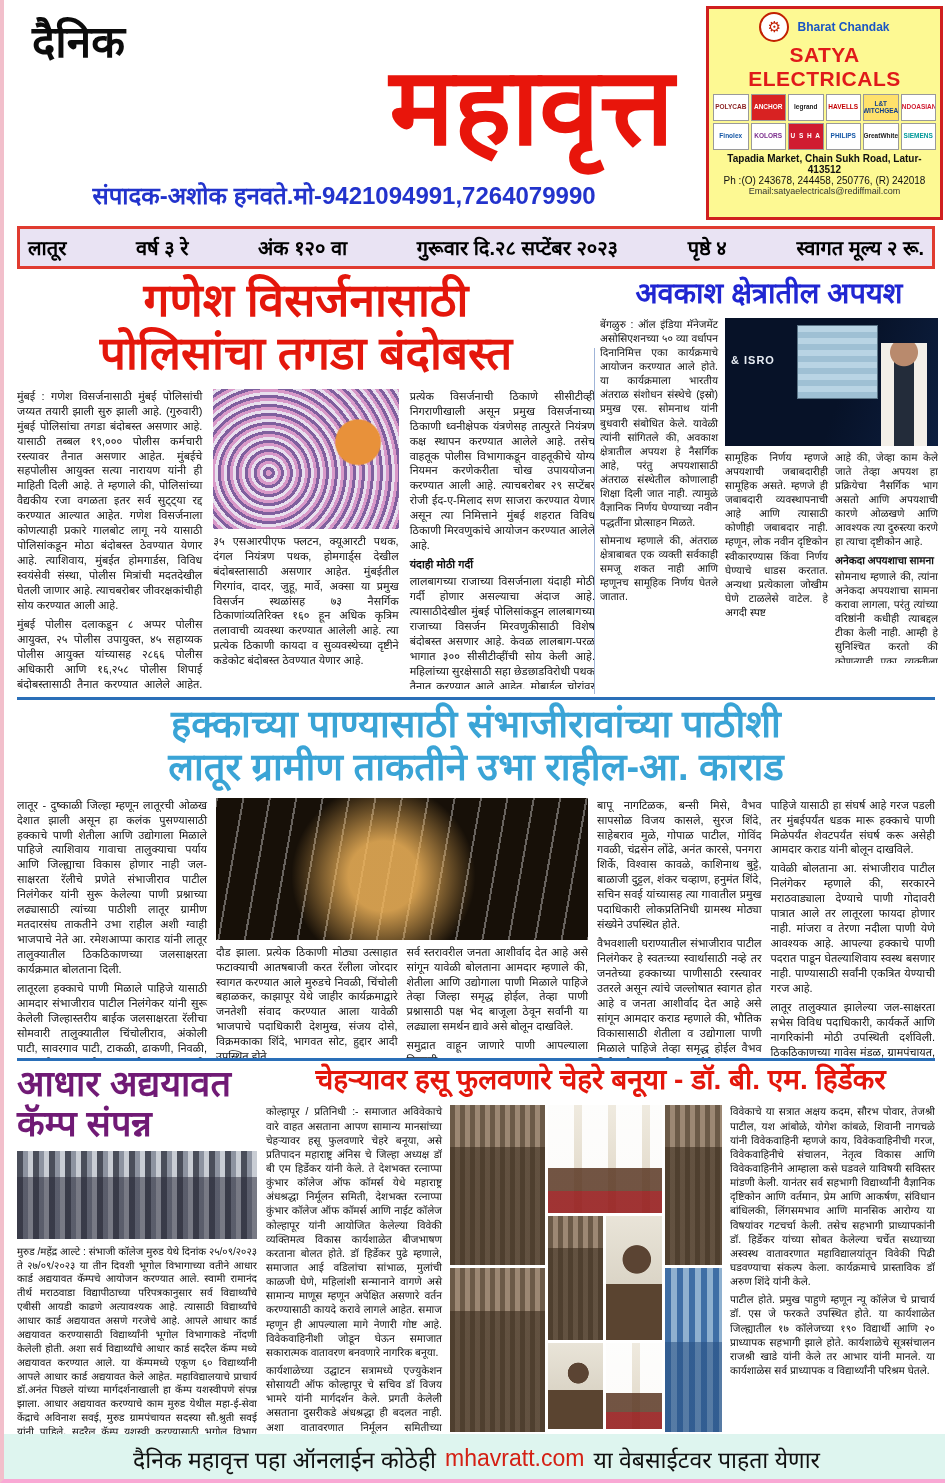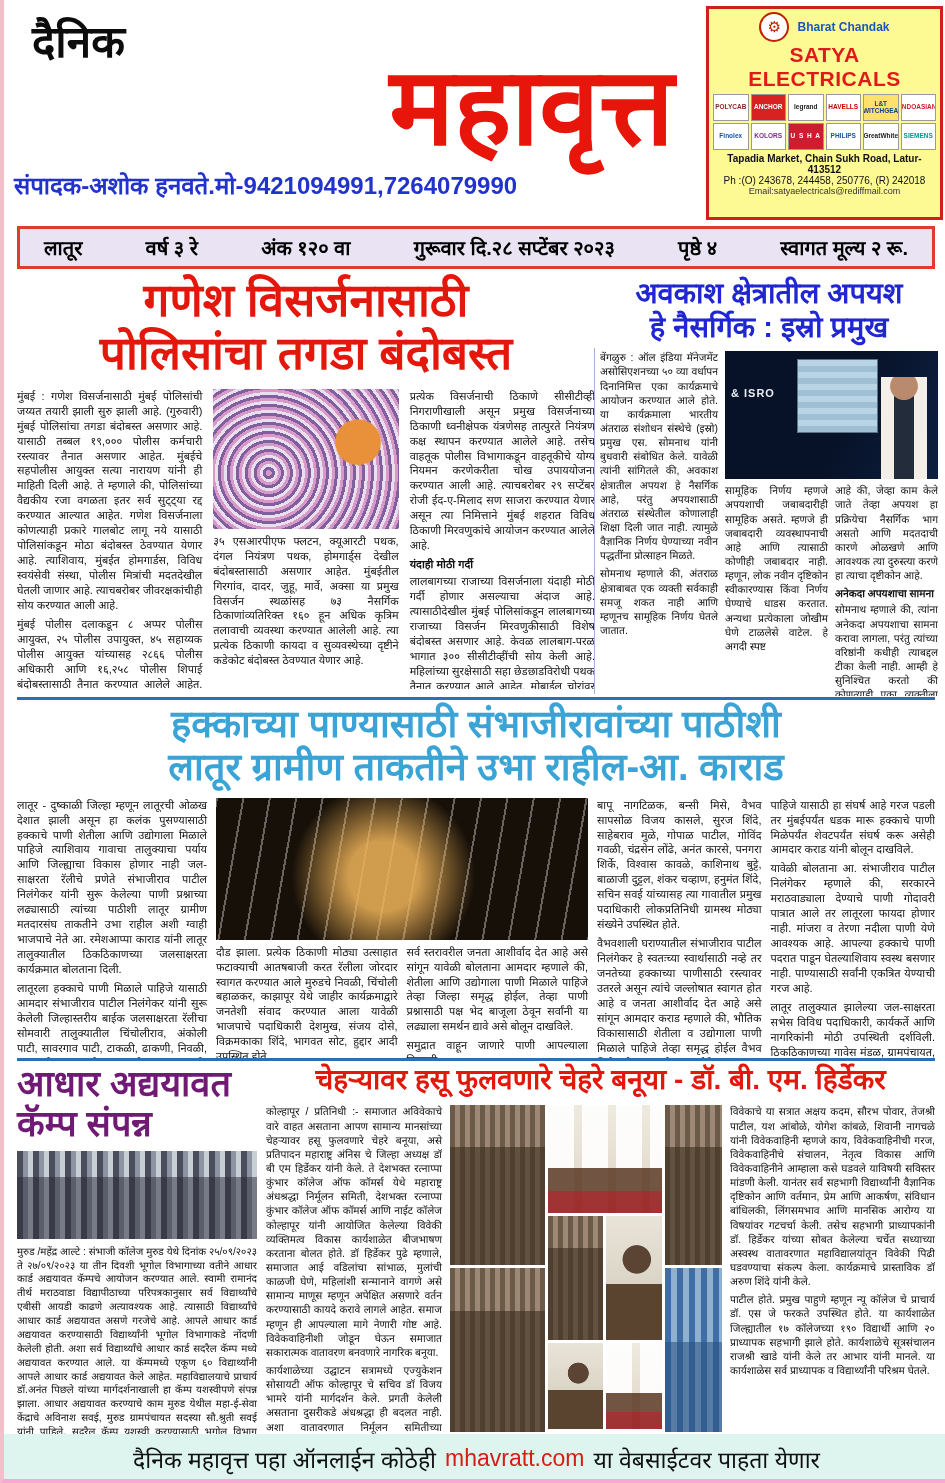--- a/index.html
+++ b/index.html
@@ -6,21 +6,21 @@
   .page{position:relative;width:945px;height:1483px;background:#fff;overflow:hidden;
         font-family:"Liberation Sans","DejaVu Sans",sans-serif;color:#111;
         border-left:4px solid #f2bfcb;border-bottom:4px solid #f9a8d4;box-sizing:border-box;}
   .clip{overflow:hidden;}
   p{margin:0 0 4px 0;}
   
   .m-daily{position:absolute;left:28px;top:10px;font-size:44px;font-weight:bold;color:#0c0c0c;}
   .m-email{position:absolute;left:272px;top:32px;font-size:21px;color:#141414;}
   .m-title{position:absolute;left:70px;top:50px;width:600px;text-align:right;
            font-size:108px;line-height:1.05;font-weight:bold;color:#e8150b;}
-  .m-editor{position:absolute;left:10px;top:168px;width:660px;
+  .m-editor{position:absolute;left:10px;top:178px;width:660px;text-align:center;
             font-size:24px;font-weight:bold;color:#2233cc;}
   
   .ad{position:absolute;left:702px;top:6px;width:237px;height:214px;box-sizing:border-box;
       background:#fdf993;border:3px solid #d01f1f;padding:3px 4px;display:flex;flex-direction:column;}
   .ad-top{display:flex;align-items:center;justify-content:center;gap:8px;}
   .ad-logo{width:26px;height:26px;border-radius:50%;border:2px solid #c22000;color:#c22000;
            display:flex;align-items:center;justify-content:center;font-size:15px;background:#fff;}
   .ad-owner{color:#1a56c4;font-weight:bold;font-size:12px;}
   .ad-name{color:#e01a1a;font-weight:bold;font-size:21px;text-align:center;letter-spacing:.5px;margin:1px 0 2px;}
   .brands{display:grid;grid-template-columns:repeat(6,1fr);gap:2px;margin:1px 0 3px;}
@@ -28,21 +28,21 @@
          justify-content:center;font-size:6.5px;font-weight:bold;text-align:center;line-height:1;overflow:hidden;}
   .b1{color:#8a1f1f}.b2{background:#d82222;color:#fff}.b3{color:#1c1c1c}.b4{color:#c40000}
   .b5{background:#ffe16b;color:#123f8c}.b6{color:#d01c30}.b7{color:#1557a6}.b8{color:#7a2d8c}
   .b9{background:#d01c30;color:#fff;letter-spacing:1px}.b10{color:#1557a6}.b11{color:#1c1c1c}.b12{color:#009999}
   .ad-addr{font-size:10px;font-weight:bold;text-align:center;}
   .ad-ph{font-size:10px;text-align:center;}
   .ad-mail{font-size:9px;text-align:center;color:#333;}
   
   .dateline{position:absolute;left:13px;top:226px;width:918px;height:43px;box-sizing:border-box;
             background:#e9e3f3;border:3px solid #e03b30;display:flex;align-items:center;
-            justify-content:space-between;padding:0 24px;font-size:20px;font-weight:bold;color:#000;}
+            justify-content:space-between;padding:0 8px;font-size:20px;font-weight:bold;color:#000;}
   
   .hl-red{color:#e4170c}.hl-blue{color:#2026d2}.hl-cyan{color:#3aa4d6}.hl-black{color:#701a75}
   .headline{font-weight:bold;text-align:center;line-height:1.16;}
   .bodytext{font-size:11px;line-height:1.36;text-align:justify;}
   .subhead{font-weight:bold;margin:2px 0;}
   .photo{width:100%;}
   
   .a1{position:absolute;left:13px;top:274px;width:578px;}
   .a1 .headline{font-size:46px;}
   .a1-body{display:flex;gap:11px;margin-top:8px;height:300px;}
@@ -189,39 +189,38 @@
         <p>लालबागच्या राजाच्या विसर्जनाला यंदाही मोठी गर्दी होणार असल्याचा अंदाज आहे. त्यासाठीदेखील मुंबई पोलिसांकडून लालबागच्या राजाच्या विसर्जन मिरवणुकीसाठी विशेष बंदोबस्त असणार आहे. केवळ लालबाग-परळ भागात ३०० सीसीटीव्हींची सोय केली आहे. महिलांच्या सुरक्षेसाठी सहा छेडछाडविरोधी पथक तैनात करण्यात आले आहेत. मोबाईल चोरांवर लक्ष ठेवण्यासाठी ६ विशेष पथके असणार आहेत.</p>
       </div>
     </div>
   </div>
 
   <div class="vrule" style="left:590px;top:348px;height:346px;"></div>
 
   <div class="a2">
     <div class="headline hl-blue">
       <div>अवकाश क्षेत्रातील अपयश</div>
-      <div>हे नैसर्गिक : इस्रो प्रमुख</div>
     </div>
     <div class="a2-body clip">
       <div class="a2-c1 bodytext" style="font-size:10.4px;">
         <p>बेंगळुरु : ऑल इंडिया मॅनेजमेंट असोसिएशनच्या ५० व्या वर्धापन दिनानिमित्त एका कार्यक्रमाचे आयोजन करण्यात आले होते. या कार्यक्रमाला भारतीय अंतराळ संशोधन संस्थेचे (इस्रो) प्रमुख एस. सोमनाथ यांनी बुधवारी संबोधित केले. यावेळी त्यांनी सांगितले की, अवकाश क्षेत्रातील अपयश हे नैसर्गिक आहे, परंतु अपयशासाठी अंतराळ संस्थेतील कोणालाही शिक्षा दिली जात नाही. त्यामुळे वैज्ञानिक निर्णय घेण्याच्या नवीन पद्धतींना प्रोत्साहन मिळते.</p>
         <p>सोमनाथ म्हणाले की, अंतराळ क्षेत्राबाबत एक व्यक्ती सर्वकाही समजू शकत नाही आणि म्हणूनच सामूहिक निर्णय घेतले जातात.</p>
       </div>
       <div class="a2-right">
         <div class="photo p-isro">
           <span class="isro-label">&amp; ISRO</span>
           <i class="isro-screen"></i>
           <i class="isro-man"></i>
         </div>
         <div class="a2-cols clip">
           <div class="col bodytext" style="font-size:10.4px;">
             <p>सामूहिक निर्णय म्हणजे अपयशाची जबाबदारीही सामूहिक असते. म्हणजे ही जबाबदारी व्यवस्थापनाची आहे आणि त्यासाठी कोणीही जबाबदार नाही. म्हणून, लोक नवीन दृष्टिकोन स्वीकारण्यास किंवा निर्णय घेण्याचे धाडस करतात. अन्यथा प्रत्येकाला जोखीम घेणे टाळलेसे वाटेल. हे अगदी स्पष्ट</p>
           </div>
           <div class="col bodytext" style="font-size:10.4px;">
-            <p>आहे की, जेव्हा काम केले जाते तेव्हा अपयश हा प्रक्रियेचा नैसर्गिक भाग असतो आणि मदतदाची कारणे ओळखणे आणि आवश्यक त्या दुरुस्त्या करणे हा त्याचा दृष्टीकोन आहे.</p>
+            <p>आहे की, जेव्हा काम केले जाते तेव्हा अपयश हा प्रक्रियेचा नैसर्गिक भाग असतो आणि अपयशाची कारणे ओळखणे आणि आवश्यक त्या दुरुस्त्या करणे हा त्याचा दृष्टीकोन आहे.</p>
             <div class="subhead">अनेकदा अपयशाचा सामना</div>
             <p>सोमनाथ म्हणाले की, त्यांना अनेकदा अपयशाचा सामना करावा लागला, परंतु त्यांच्या वरिष्ठांनी कधीही त्याबद्दल टीका केली नाही. आम्ही हे सुनिश्चित करतो की कोणत्याही एका व्यक्तीला अपयशासाठी शिक्षा होणार नाही, कारण कोणताही निर्णय एकट्याने घेतलेला नसतो तर हे निर्णय एकत्रितपणे घेतले जातात.</p>
           </div>
         </div>
       </div>
     </div>
   </div>
 
   <div class="hrule" style="top:697px;"></div>
 

